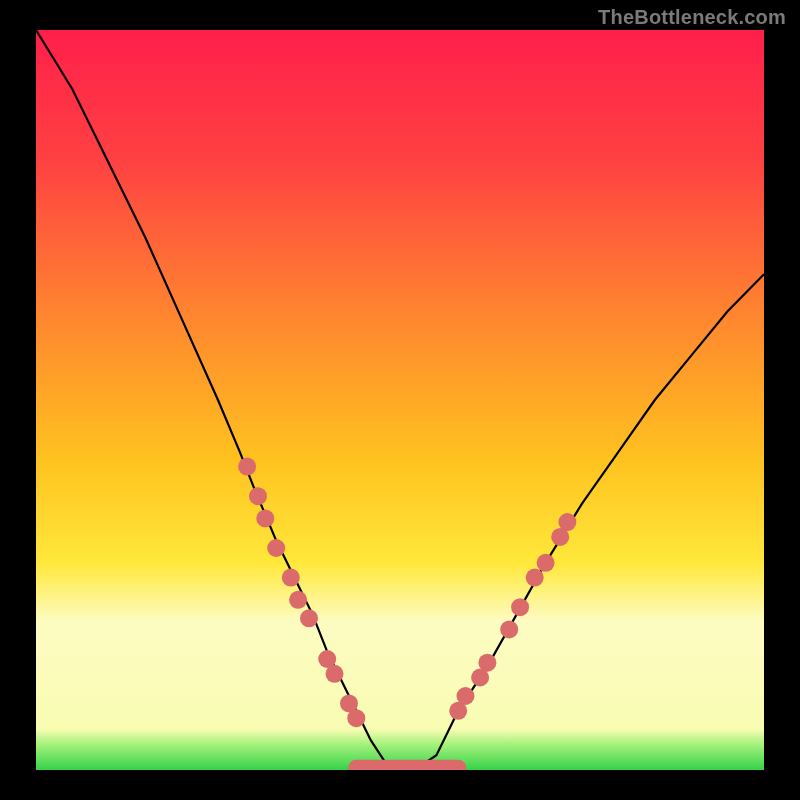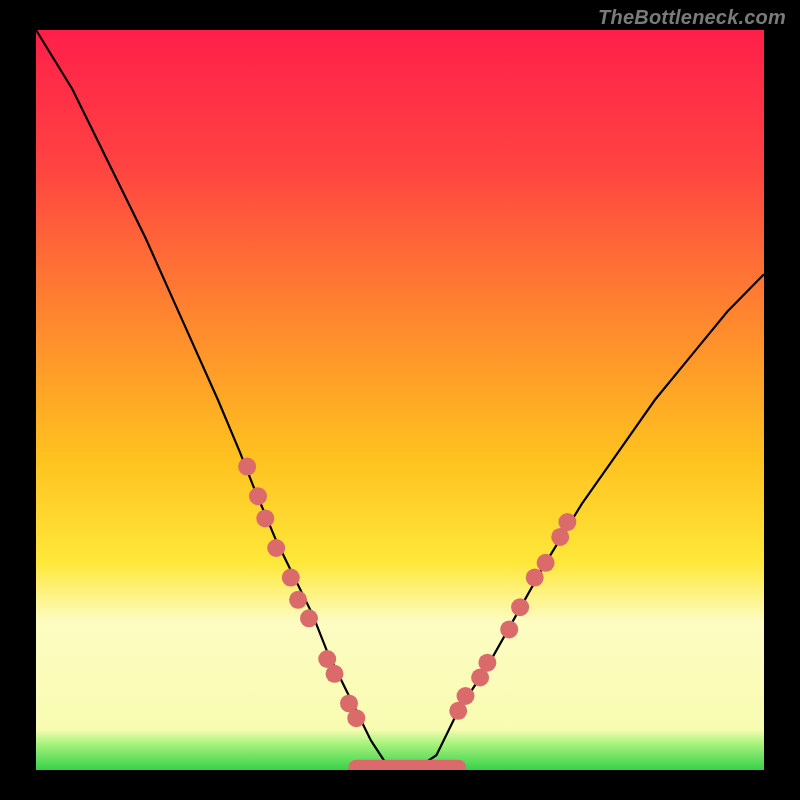--- a/index.html
+++ b/index.html
@@ -9,21 +9,20 @@
     height: 800px;
     overflow: hidden;
     background: #000;
     font-family: Arial, Helvetica, sans-serif;
   }
   .stage {
     position: relative;
     width: 800px;
     height: 800px;
     background: #000;
-    font-style: italic;
   }
   .watermark {
     position: absolute;
     top: 6px;
     right: 14px;
     font-size: 20px;
     font-weight: 600;
     color: #7a7a7a;
     letter-spacing: 0.2px;
     z-index: 10;

